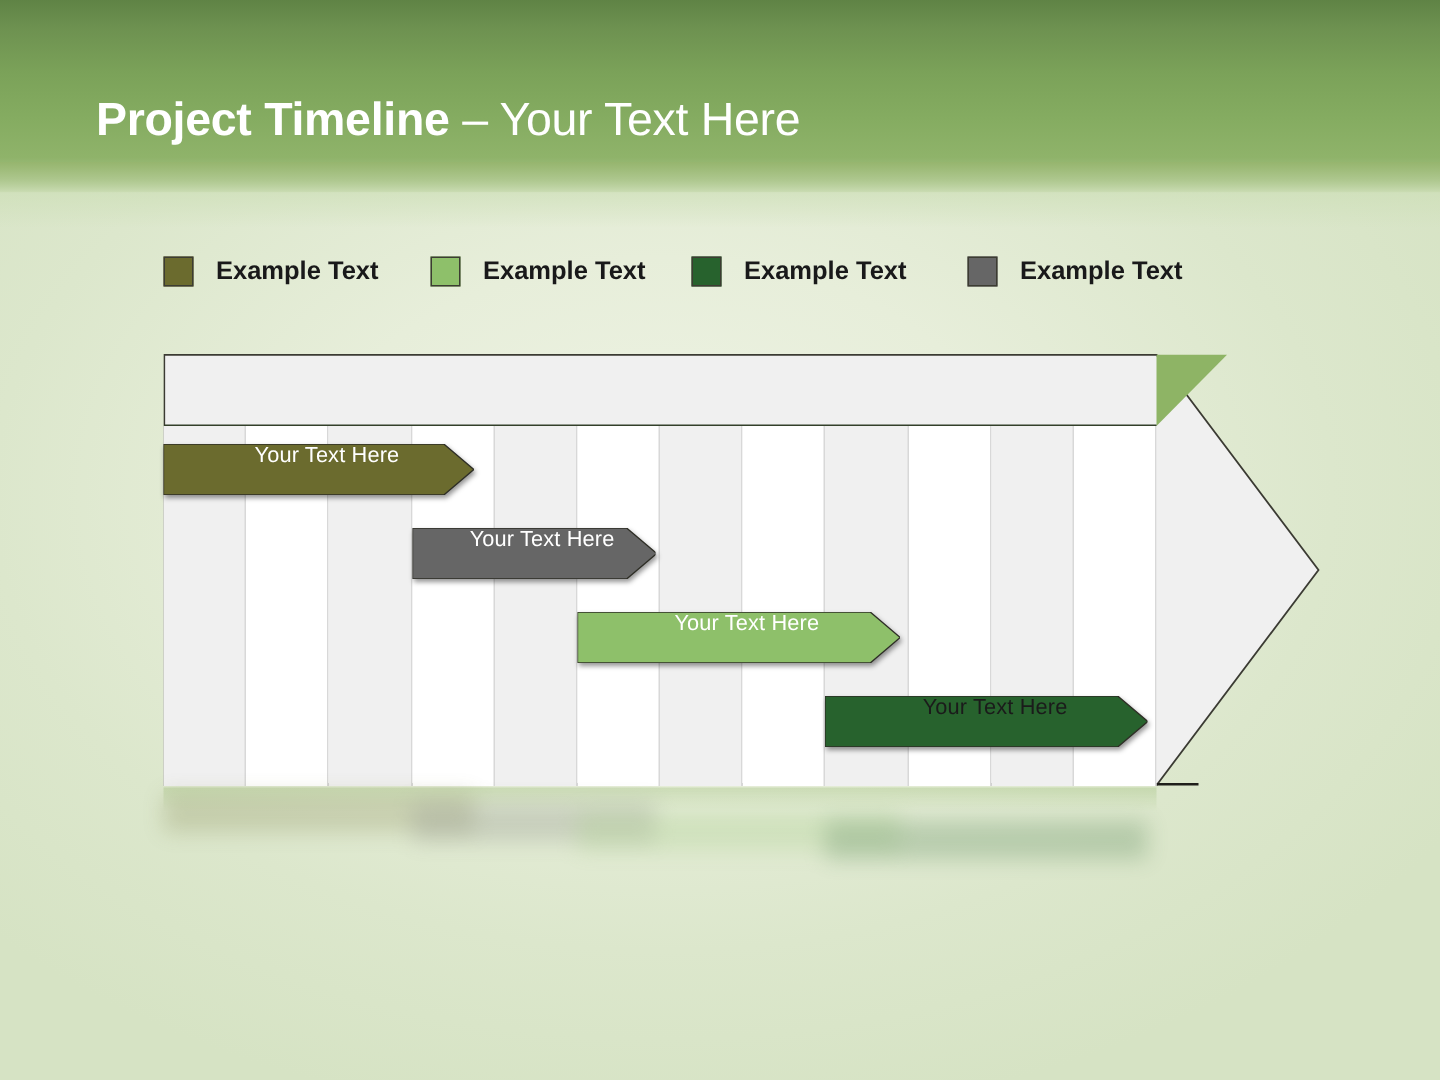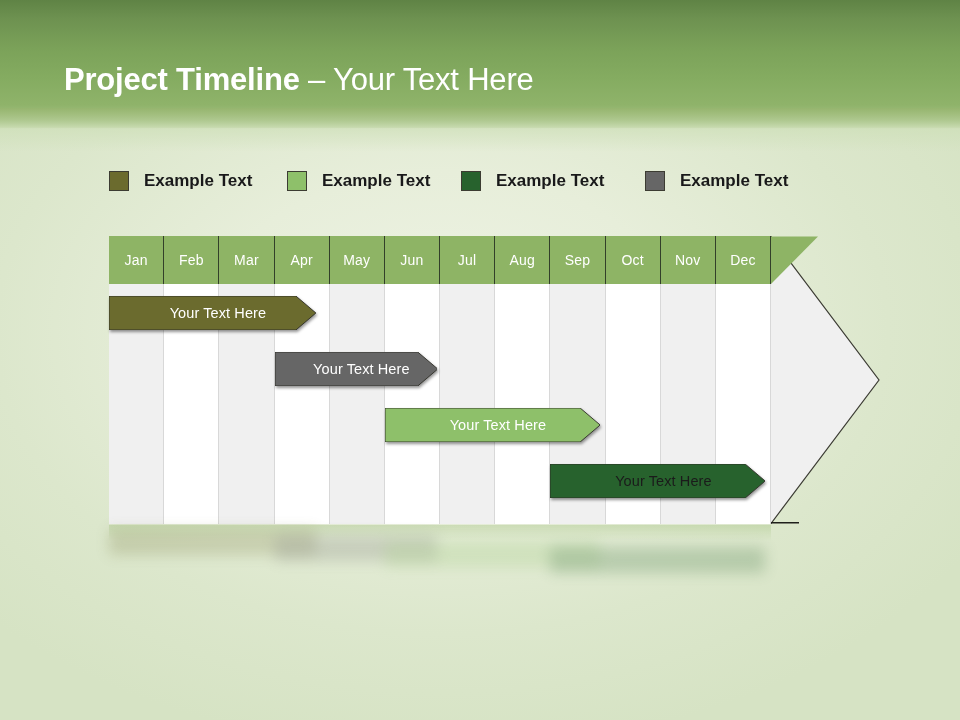--- a/index.html
+++ b/index.html
@@ -129,21 +129,20 @@
     box-sizing: border-box;
   }
   .body-col.alt-a { background: #f0f0f0; }
   .body-col.alt-b { background: #ffffff; }
 
   
   .bar {
     position: absolute;
     height: 34px;
     display: flex;
-    align-items: center;
     justify-content: center;
     box-sizing: border-box;
     filter: drop-shadow(1.5px 2px 1.6px rgba(0,0,0,0.42));
     padding-left: 29px;
   }
   .bar-label {
     position: relative;
     z-index: 2;
     font-size: 14.5px;
     white-space: nowrap;
@@ -204,34 +203,20 @@
     </div>
 
   <div id="chart">
     <svg id="chart-arrow" viewBox="0 0 771 288" width="771" height="288" preserveAspectRatio="none">
       <polygon id="arrow-body" points="0.5,0.5 662,0.5 770,144 662,287.5 0.5,287.5" fill="#f0f0f0" stroke="#3b3b33" stroke-width="1.2"></polygon>
       <polygon id="arrow-head-green" points="662,0.5 709,0.5 662,48" fill="#8eb465" stroke="none"></polygon>
       <line x1="0.5" y1="47.5" x2="662" y2="47.5" stroke="#33402a" stroke-width="1"></line>
       <line x1="0.5" y1="286.8" x2="690" y2="286.8" stroke="#1f1f1b" stroke-width="1.6"></line>
     </svg>
 
-    <div id="grid-head">
-        <div class="month-cell">Jan</div>
-        <div class="month-cell">Feb</div>
-        <div class="month-cell">Mar</div>
-        <div class="month-cell">Apr</div>
-        <div class="month-cell">May</div>
-        <div class="month-cell">Jun</div>
-        <div class="month-cell">Jul</div>
-        <div class="month-cell">Aug</div>
-        <div class="month-cell">Sep</div>
-        <div class="month-cell">Oct</div>
-        <div class="month-cell">Nov</div>
-        <div class="month-cell">Dec</div>
-      </div>
     <div id="grid-body">
         <div class="body-col alt-a"></div>
         <div class="body-col alt-b"></div>
         <div class="body-col alt-a"></div>
         <div class="body-col alt-b"></div>
         <div class="body-col alt-a"></div>
         <div class="body-col alt-b"></div>
         <div class="body-col alt-a"></div>
         <div class="body-col alt-b"></div>
         <div class="body-col alt-a"></div>

